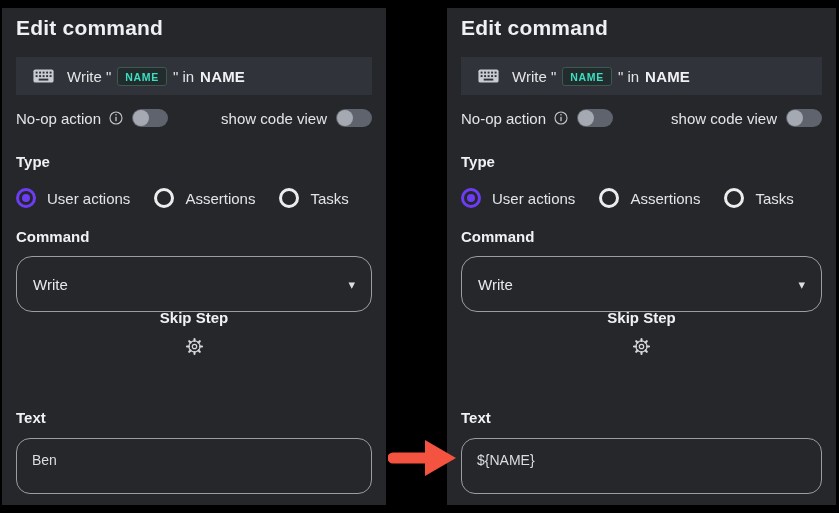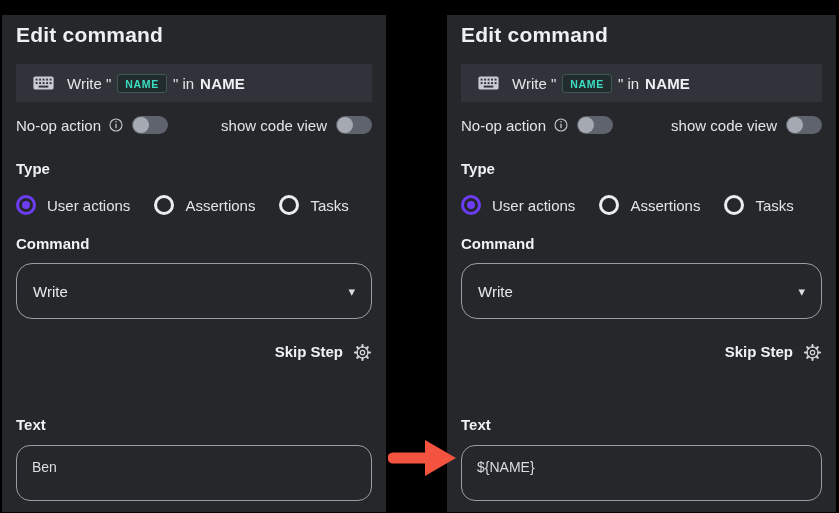--- a/index.html
+++ b/index.html
@@ -2,21 +2,21 @@
 <html><head>
 <meta charset="utf-8">
 <style>
   html,body{margin:0;padding:0;}
   body{
     width:839px;height:513px;position:relative;background:#000;
     font-family:"Liberation Sans","DejaVu Sans",sans-serif;overflow:hidden;
     -webkit-font-smoothing:antialiased;
   }
   .panel{
-    position:absolute;top:15px;height:497px;background:#26272b;
+    position:absolute;top:8px;height:497px;background:#26272b;
     padding:0 14px;box-sizing:border-box;color:#e3e4e7;
   }
   .panel.left{left:2px;width:384px;}
   .panel.right{left:447px;width:389px;}
 
   .title{
     margin-top:7px;font-size:21px;font-weight:600;color:#eef0f2;
     letter-spacing:.2px;line-height:26px;
   }
   .cmdbar{
@@ -61,21 +61,21 @@
   .radio-circle.selected{border-color:#6d3cf5;}
   .radio-dot{width:8px;height:8px;border-radius:50%;background:#6d3cf5;}
 
   .dropdown{
     margin-top:10px;height:54px;border:1px solid #9a9da3;border-radius:16px;
     display:flex;align-items:center;justify-content:space-between;
     padding:0 16px;font-size:15px;color:#e8e9eb;cursor:pointer;
   }
   .chevron{font-size:13px;color:#dcdde0;line-height:1;}
 
-  .skip-row{margin-top:22px;display:flex;justify-content:flex-end;align-items:center;gap:10px;height:22px;}
+  .skip-row{margin-top:22px;display:flex;justify-content:flex-end;align-items:center;gap:10px;height:22px;flex-direction:column;}
   .gear-btn{display:flex;align-items:center;cursor:pointer;}
 
   .text-input{
     margin-top:11px;height:56px;border:1px solid #9a9da3;border-radius:14px;
     padding:13px 15px 0;font-size:14px;color:#dcdde0;box-sizing:border-box;
     cursor:text;
   }
 
   .arrow-annotation{position:absolute;left:388px;top:437px;z-index:5;}
 </style>

